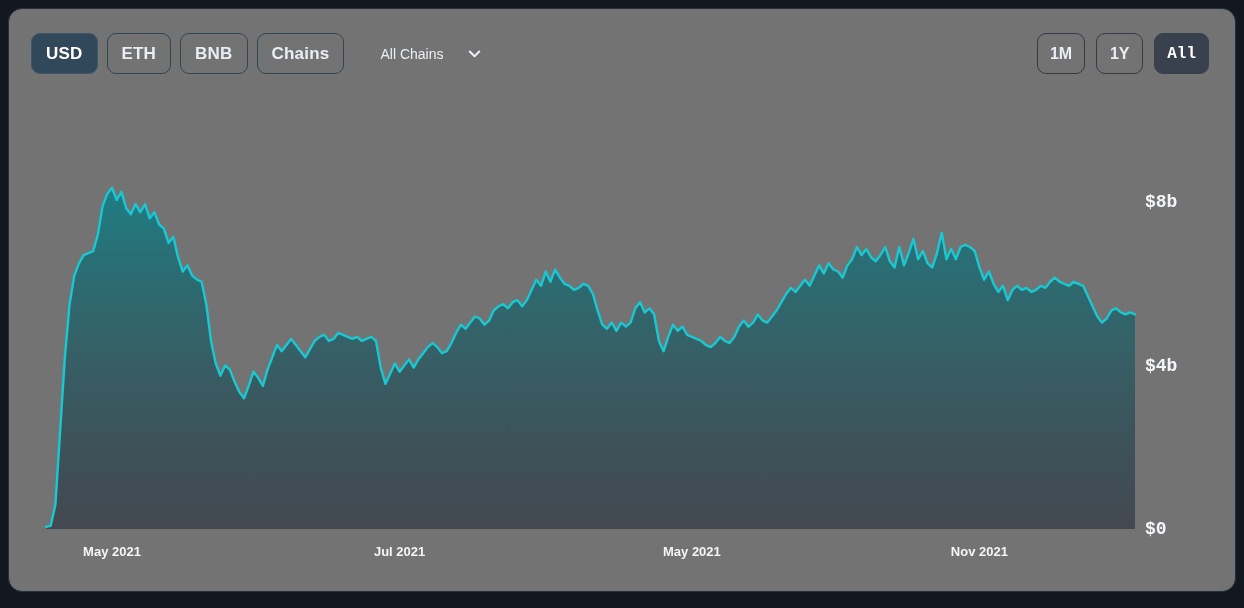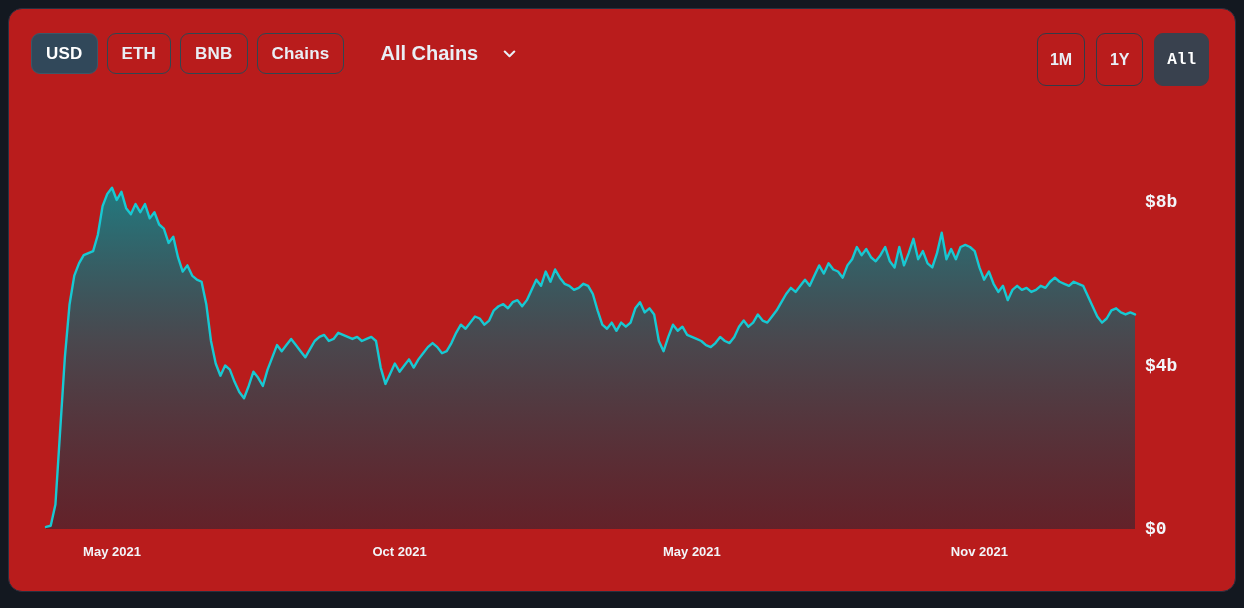--- a/index.html
+++ b/index.html
@@ -23,21 +23,21 @@
   }
 
   
   .card {
     position: absolute;
     left: 8px;
     top: 8px;
     width: 1228px;
     height: 584px;
     box-sizing: border-box;
-    background: #b91c1c;
+    background: #737373;
     border: 1px solid #273040;
     border-radius: 14px;
     overflow: hidden;
   }
 
   
   .toolbar {
     position: absolute;
     left: 0; top: 0;
     width: 100%;
@@ -78,21 +78,21 @@
     white-space: nowrap;
   }
   .pill.active {
     background: #31485a;
     border-color: #3c5768;
     color: #ffffff;
   }
 
   .range-pill {
     box-sizing: border-box;
-    height: 53px;
+    height: 41px;
     min-width: 47px;
     padding: 0 12px;
     display: flex;
     align-items: center;
     justify-content: center;
     border-radius: 9px;
     border: 1px solid #333b48;
     background: transparent;
     color: #e9eef5;
     font-size: 16px;
@@ -111,22 +111,22 @@
     height: 41px;
     margin-left: 12px;
     padding: 0 12px 0 14px;
     display: flex;
     align-items: center;
     gap: 22px;
     border-radius: 9px;
     border: 1px solid transparent;
     background: transparent;
     color: #e9eef5;
-    font-size: 20px;
-    font-weight: bold;
+    font-size: 14px;
+    font-weight: normal;
     cursor: pointer;
     white-space: nowrap;
   }
   .chev { display: flex; align-items: center; }
 
   
   .chart-wrap {
     position: absolute;
     left: 0;
     top: 86px;
@@ -237,21 +237,21 @@
         <path id="line-path" fill="none" stroke="#18c8d2" stroke-width="2.4" stroke-linejoin="round" stroke-linecap="round" d="M37.00 431.96 L41.71 430.73 L46.43 409.48 L51.14 335.91 L55.86 262.35 L60.57 209.22 L65.29 180.61 L70.00 168.35 L74.71 160.17 L79.43 158.13 L84.14 156.09 L88.86 139.74 L93.57 111.13 L98.29 98.87 L103.00 92.74 L107.71 105.00 L112.43 96.83 L117.14 113.17 L121.86 119.30 L126.57 109.09 L131.29 117.26 L136.00 109.09 L140.71 123.39 L145.43 117.26 L150.14 129.52 L154.86 133.61 L159.57 147.91 L164.29 141.78 L169.00 162.22 L173.71 176.52 L178.43 170.39 L183.14 180.61 L187.86 184.70 L192.57 186.74 L197.29 209.22 L202.00 246.00 L206.71 268.48 L211.43 280.74 L216.14 270.52 L220.86 274.61 L225.57 286.87 L230.29 297.09 L235.00 303.22 L239.71 290.96 L244.43 276.65 L249.14 282.78 L253.86 290.96 L258.57 274.61 L263.29 262.35 L268.00 250.09 L272.71 256.22 L277.43 250.09 L282.14 243.96 L286.86 250.09 L291.57 256.22 L296.29 262.35 L301.00 254.17 L305.71 246.00 L310.43 241.91 L315.14 239.87 L319.86 246.00 L324.57 243.96 L329.29 237.83 L334.00 239.87 L338.71 241.91 L343.43 243.96 L348.14 241.91 L352.86 246.00 L357.57 243.96 L362.29 241.91 L367.00 246.00 L371.71 272.57 L376.43 288.91 L381.14 278.70 L385.86 268.48 L390.57 276.65 L395.29 270.52 L400.00 264.39 L404.71 272.57 L409.43 264.39 L414.14 258.26 L418.86 252.13 L423.57 248.04 L428.29 252.13 L433.00 258.26 L437.71 256.22 L442.43 248.04 L447.14 237.83 L451.86 229.65 L456.57 233.74 L461.29 227.61 L466.00 221.48 L470.71 223.52 L475.43 229.65 L480.14 225.57 L484.86 215.35 L489.57 211.26 L494.29 209.22 L499.00 213.30 L503.71 207.17 L508.43 205.13 L513.14 211.26 L517.86 205.13 L522.57 194.91 L527.29 184.70 L532.00 190.83 L536.71 176.52 L541.43 186.74 L546.14 174.48 L550.86 182.65 L555.57 188.78 L560.29 190.83 L565.00 194.91 L569.71 192.87 L574.43 188.78 L579.14 190.83 L583.86 199.00 L588.57 215.35 L593.29 229.65 L598.00 233.74 L602.71 227.61 L607.43 235.78 L612.14 227.61 L616.86 231.70 L621.57 227.61 L626.29 213.30 L631.00 207.17 L635.71 217.39 L640.43 213.30 L645.14 219.43 L649.86 246.00 L654.57 256.22 L659.29 241.91 L664.00 229.65 L668.71 235.78 L673.43 231.70 L678.14 239.87 L682.86 241.91 L687.57 243.96 L692.29 246.00 L697.00 250.09 L701.71 252.13 L706.43 248.04 L711.14 241.91 L715.86 246.00 L720.57 248.04 L725.29 241.91 L730.00 231.70 L734.71 225.57 L739.43 231.70 L744.14 227.61 L748.86 219.43 L753.57 225.57 L758.29 227.61 L763.00 221.48 L767.71 215.35 L772.43 207.17 L777.14 199.00 L781.86 192.87 L786.57 196.96 L791.29 190.83 L796.00 184.70 L800.71 190.83 L805.43 180.61 L810.14 170.39 L814.86 178.57 L819.57 168.35 L824.29 174.48 L829.00 176.52 L833.71 182.65 L838.43 170.39 L843.14 164.26 L847.86 152.00 L852.57 160.17 L857.29 154.04 L862.00 162.22 L866.71 166.30 L871.43 160.17 L876.14 152.00 L880.86 166.30 L885.57 172.43 L890.29 152.00 L895.00 170.39 L899.71 158.13 L904.43 143.83 L909.14 164.26 L913.86 156.09 L918.57 168.35 L923.29 172.43 L928.00 158.13 L932.71 137.70 L937.43 164.26 L942.14 154.04 L946.86 164.26 L951.57 152.00 L956.29 149.96 L961.00 152.00 L965.71 156.09 L970.43 172.43 L975.14 184.70 L979.86 176.52 L984.57 188.78 L989.29 196.96 L994.00 190.83 L998.71 205.13 L1003.43 194.91 L1008.14 190.83 L1012.86 194.91 L1017.57 192.87 L1022.29 196.96 L1027.00 194.91 L1031.71 190.83 L1036.43 192.87 L1041.14 186.74 L1045.86 182.65 L1050.57 186.74 L1055.29 188.78 L1060.00 190.83 L1064.71 186.74 L1069.43 188.78 L1074.14 190.83 L1078.86 201.04 L1083.57 211.26 L1088.29 221.48 L1093.00 227.61 L1097.71 223.52 L1102.43 215.35 L1107.14 213.30 L1111.86 217.39 L1116.57 219.43 L1121.29 217.39 L1126.00 219.43"></path>
       </svg>
 
       <div class="y-labels" id="y-labels">
           <div class="y-label" style="top: 107px;">$8b</div>
           <div class="y-label" style="top: 270.5px;">$4b</div>
           <div class="y-label" style="top: 434px;">$0</div>
         </div>
       <div class="x-labels" id="x-labels">
           <div class="x-label" style="left: 103px;">May 2021</div>
-          <div class="x-label" style="left: 390.6px;">Oct 2021</div>
+          <div class="x-label" style="left: 390.6px;">Jul 2021</div>
           <div class="x-label" style="left: 682.9px;">May 2021</div>
           <div class="x-label" style="left: 970.4px;">Nov 2021</div>
           <div class="x-label" style="left: 1258px;">Jan 2022</div>
         </div>
     </div>
 
   </div>
 </div>
 
 </body></html>

